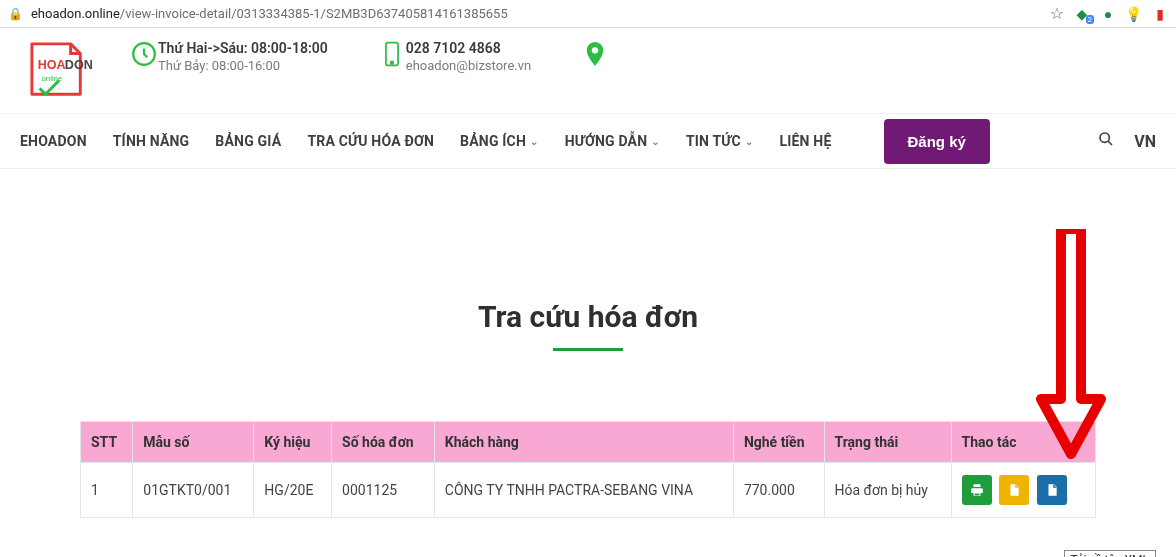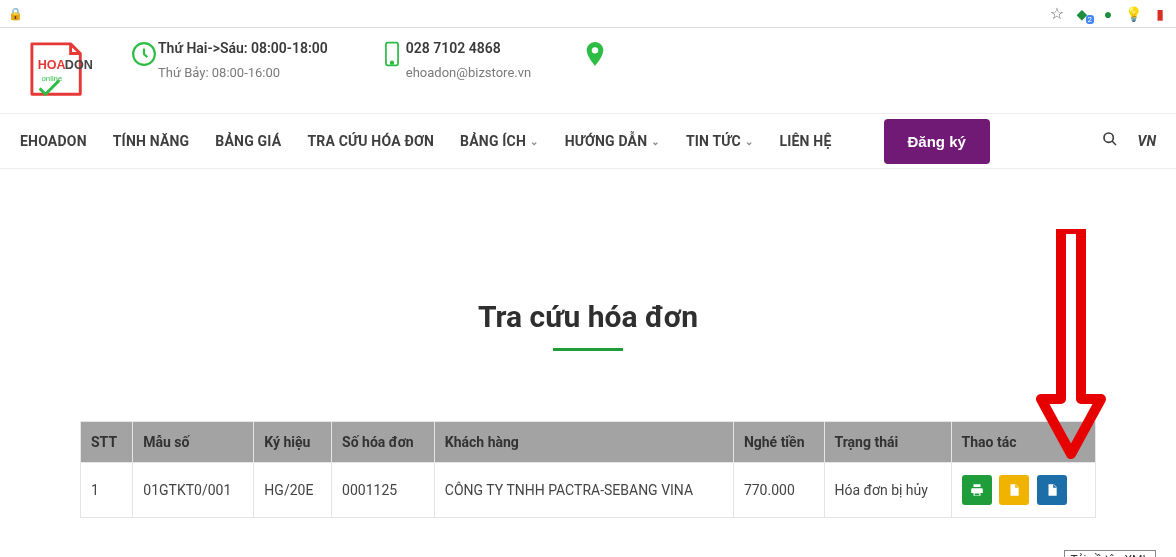--- a/index.html
+++ b/index.html
@@ -18,61 +18,64 @@
   
   
   .topbar { display: flex; align-items: flex-start; padding: 12px 20px 10px 20px; gap: 30px; }
   .logo-box { width: 80px; flex-shrink: 0; }
   .logo-svg { width: 78px; height: 60px; }
   .infos { display: flex; flex: 1; gap: 50px; }
   .info { display: flex; align-items: flex-start; }
   .info .icon-circle { width: 28px; height: 28px; display: flex; align-items: center; justify-content: center; color: #2dbd45; flex-shrink: 0; }
   .info-lines { display: flex; flex-direction: column; gap: 2px; }
   .info-line1 { font-weight: 600; color: #3a3a3a; white-space: nowrap; }
-  .info-line2 { color: #7a7a7a; font-size: 13px; margin-top: 7px; }
+  .info-line2 { color: #7a7a7a; font-size: 13px; }
   
   
   .navbar { border-top: 1px solid #eee; border-bottom: 1px solid #eee; display: flex; align-items: center; padding: 0 20px; height: 56px; }
   .nav-items { display: flex; gap: 26px; align-items: center; }
   .nav-item { font-weight: 700; color: #3f3f3f; font-size: 14px; letter-spacing: 0.2px; white-space: nowrap; cursor: pointer; display: flex; align-items: center; gap: 4px; }
   .chev { font-size: 10px; color: #888; }
   .register-btn { background: #701a75; color: #fff; font-weight: 700; border: none; border-radius: 4px; padding: 14px 24px; font-size: 15px; margin-left: 26px; cursor: pointer; }
   .nav-right { margin-left: auto; display: flex; gap: 20px; align-items: center; color: #3f3f3f; }
   .nav-search { font-size: 15px; cursor: pointer; }
-  .nav-lang { font-weight: 700; font-size: 14px; cursor: pointer; font-style: italic; }
+  .nav-lang { font-weight: 700; font-size: 16px; cursor: pointer; }
   
   
   .main { padding: 40px 20px 60px 20px; position: relative; min-height: 380px; }
   .page-title { text-align: center; font-size: 30px; font-weight: 700; color: #2f2f2f; margin-top: 90px; }
   .title-underline { width: 70px; height: 3px; background: #1f9d3a; margin: 14px auto 0 auto; }
   
   
   .table-wrap { margin: 70px 60px 0 60px; }
   table { width: 100%; border-collapse: collapse; }
   th, td { border: 1px solid #e5e5e5; padding: 12px 10px; text-align: left; font-size: 14px; color: #444; }
-  th { font-weight: 700; color: #333; background: #a3a3a3; }
+  th { font-weight: 700; color: #333; background: #f9a8d4; }
   td.actions { white-space: nowrap; }
   .action-btn { width: 30px; height: 30px; border: none; border-radius: 3px; display: inline-flex; align-items: center; justify-content: center; cursor: pointer; margin-right: 4px; vertical-align: middle; }
   .action-print { background: #1f9d3a; color: #fff; }
   .action-pdf { background: #f0b400; color: #fff; }
   .action-xml { background: #1b6ea8; color: #fff; }
   .action-btn svg { width: 14px; height: 14px; }
   
   
   .arrow-annot { position: absolute; right: 70px; top: 60px; width: 70px; height: 260px; pointer-events: none; }
   
   
   .tooltip { position: absolute; right: 20px; bottom: 8px; background: #fff; border: 1px solid #888; padding: 2px 6px; font-size: 12px; color: #333; }
 </style>
 </head>
 <body>
 
 <div class="browser-bar">
   <div class="url-area">
     <span class="lock">🔒</span>
+    <span>
+      <span class="url-domain">ehoadon.online</span><span class="url-path">/view-invoice-detail/0313334385-1/S2MB3D637405814161385655</span>
+    </span>
   </div>
   <div class="browser-icons">
     <span class="star-icon">☆</span>
     <span class="ext-icon" style="color:#1e8e3e;">◆<span class="badge">2</span></span>
     <span class="ext-icon" style="color:#1e8e3e;">●</span>
     <span class="ext-icon">💡</span>
     <span class="ext-icon" style="color:#d93025;">▮</span>
   </div>
 </div>
 

